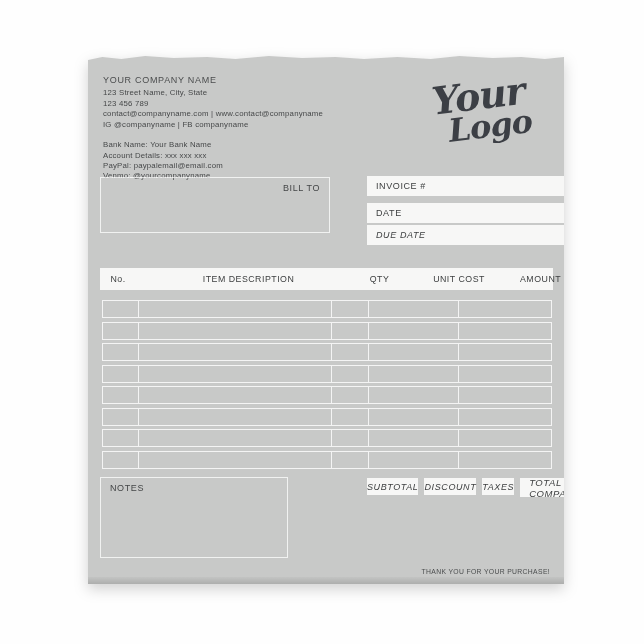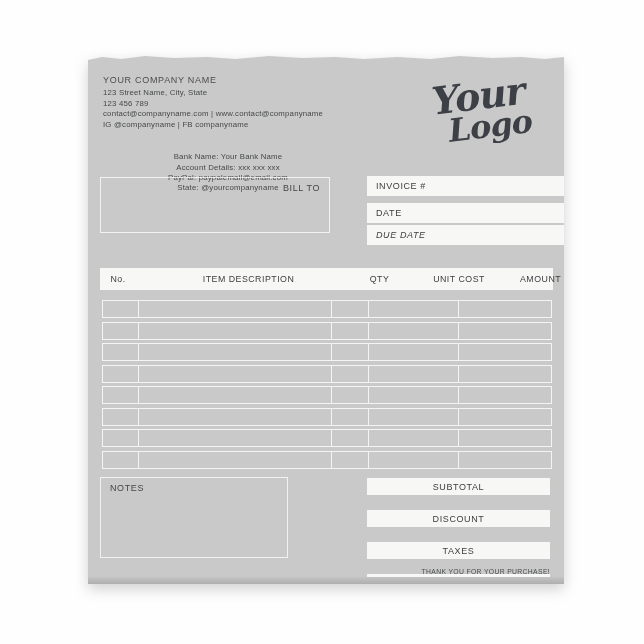--- a/index.html
+++ b/index.html
@@ -30,21 +30,21 @@
     position: absolute; left: 0; right: 0; bottom: 0; height: 7px;
     background: linear-gradient(#c3c4c3, #adaead);
   }
 
   
   .company-block { position: absolute; left: 15px; top: 20px; width: 250px; }
   .company-name {
     font-size: 9px; letter-spacing: 0.7px; color: #4b4d4e; margin-bottom: 3px;
   }
   .contact-line { font-size: 7.8px; line-height: 10.6px; letter-spacing: 0.2px; }
-  .payment-block { margin-top: 22px; text-align: center; }
+  .payment-block { margin-top: 10px; }
   .payment-line { font-size: 7.8px; line-height: 10.2px; letter-spacing: 0.2px; }
 
   .logo {
     position: absolute; left: 322px; top: 18px; width: 140px;
     text-align: center; transform: rotate(-7deg);
     font-family: "DejaVu Serif", serif; font-style: italic;
     color: #3c3f45;
   }
   .logo-line1 { font-size: 38px; font-weight: 600; letter-spacing: -1px; }
   .logo-line2 { font-size: 32px; font-weight: 600; margin-top: -10px; padding-left: 16px; letter-spacing: -1px; }
@@ -92,21 +92,21 @@
   .t-cell { border-left: 1px solid rgba(255,255,255,0.8); }
   .t-cell:first-child { border-left: none; }
 
   
   .notes-box {
     position: absolute; left: 12px; top: 422px; width: 188px; height: 81px;
     border: 1px solid rgba(255,255,255,0.75);
   }
   .totals {
     position: absolute; left: 279px; top: 423px; width: 183px;
-    display: flex; flex-direction: column; gap: 15px;
+    display: flex; flex-direction: row; gap: 6px; font-style: italic;
   }
   .total-box {
     height: 17px; background: #f7f7f6;
     display: flex; align-items: center; justify-content: center;
     font-size: 9px; letter-spacing: 0.6px; color: #3e4041;
   }
   .total-box.total-amount {
     height: 19px; justify-content: flex-start; padding-left: 9px;
     font-size: 9.5px;
   }
@@ -127,21 +127,21 @@
         <div>
           <div class="contact-line">123 Street Name, City, State</div>
           <div class="contact-line">123 456 789</div>
           <div class="contact-line">contact@companyname.com | www.contact@companyname</div>
           <div class="contact-line">IG @companyname | FB companyname</div>
         </div>
         <div class="payment-block">
           <div class="payment-line">Bank Name: Your Bank Name</div>
           <div class="payment-line">Account Details: xxx xxx xxx</div>
           <div class="payment-line">PayPal: paypalemail@email.com</div>
-          <div class="payment-line">State: @yourcompanyname</div>
+          <div class="payment-line">Venmo: @yourcompanyname</div>
         </div>
       </div>
 
       <div class="logo">
         <div class="logo-line1">Your</div>
         <div class="logo-line2">Logo</div>
       </div>
 
       <div class="bill-to-box">
         <span class="box-label">BILL TO</span>

